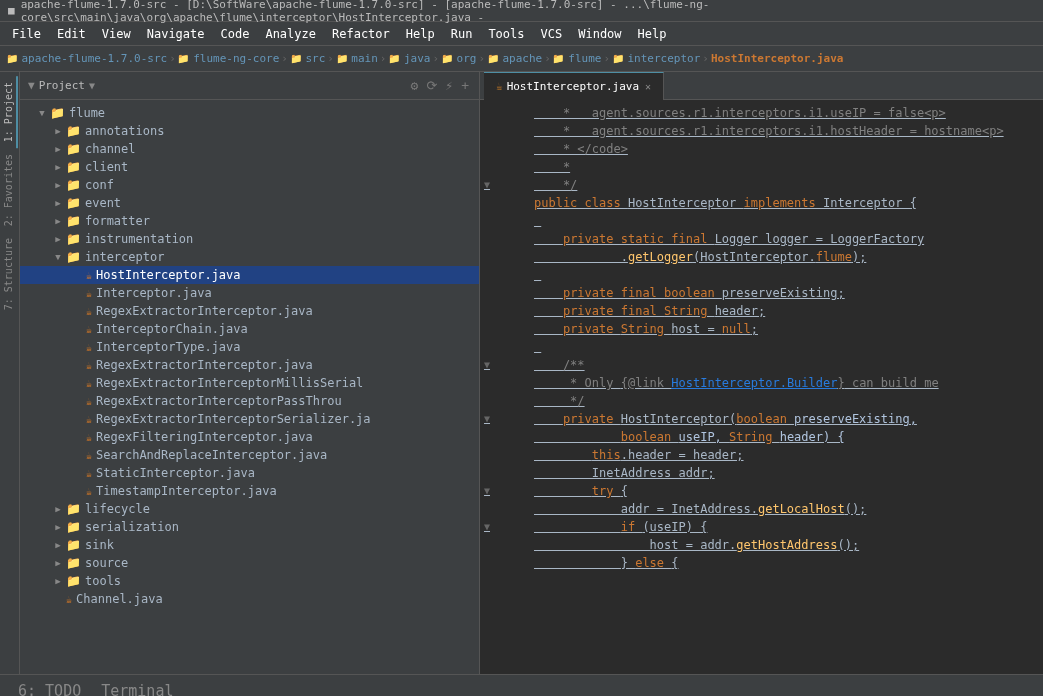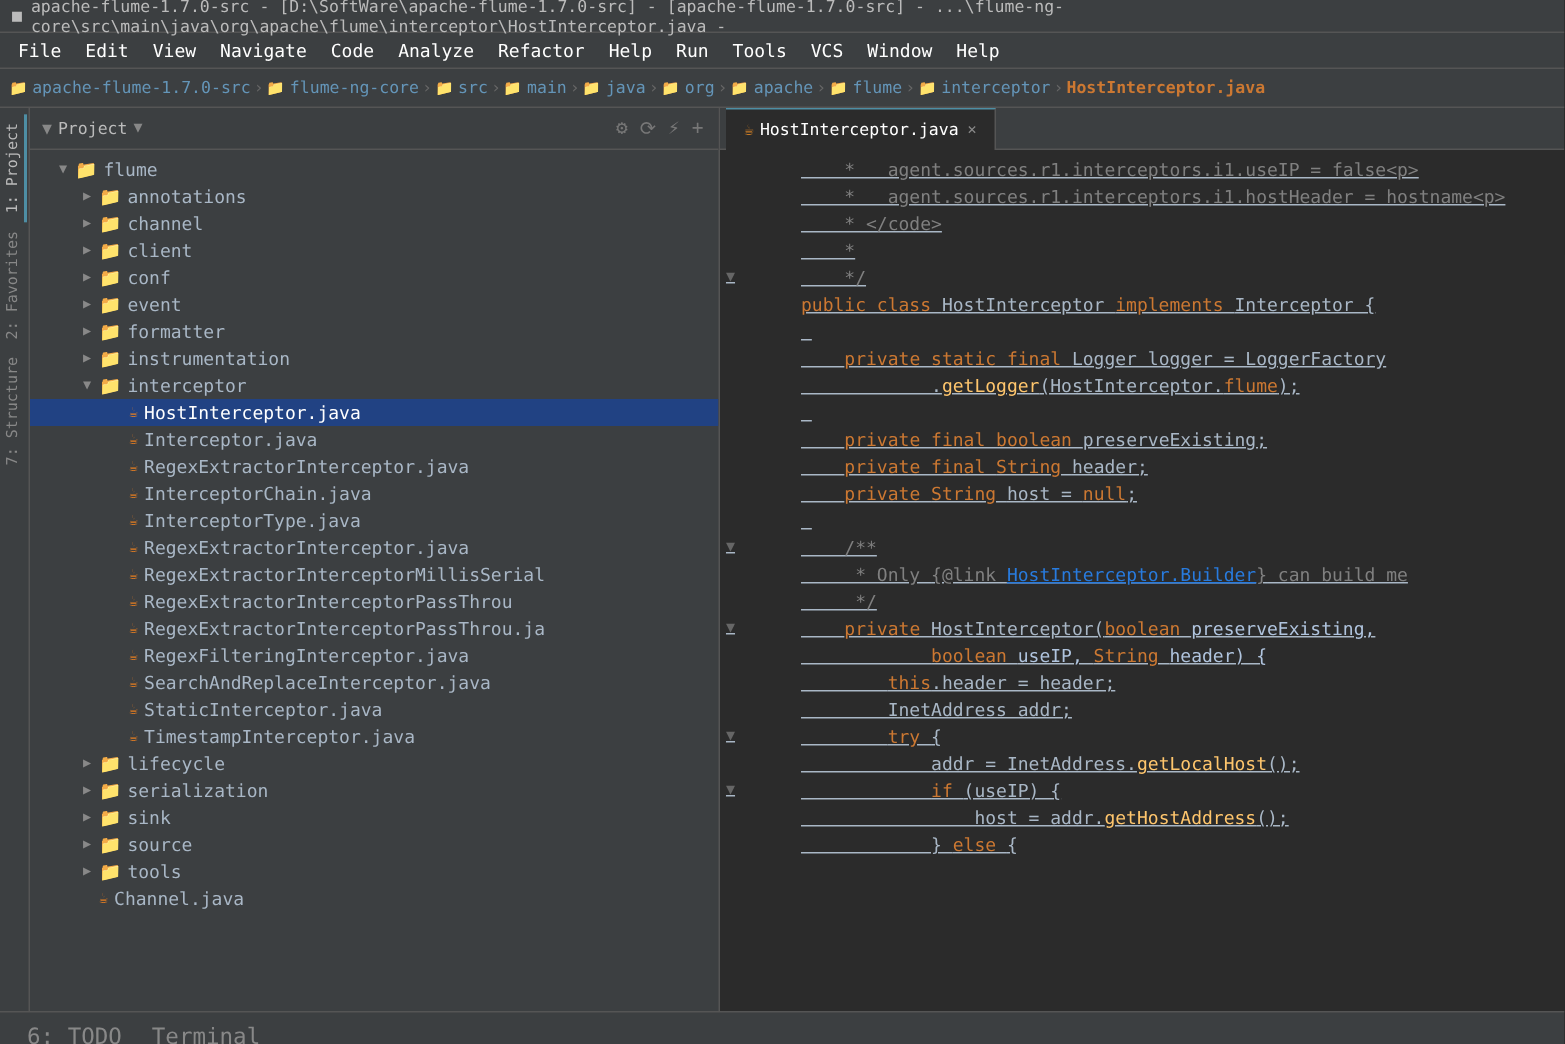--- a/index.html
+++ b/index.html
@@ -260,21 +260,21 @@
         <span class="item-label">RegexExtractorInterceptorMillisSerial</span>
       </div>
       <div class="tree-item" style="padding-left:52px;">
         <span class="arrow"> </span>
         <span class="file-icon file-icon-java">☕</span>
         <span class="item-label">RegexExtractorInterceptorPassThrou</span>
       </div>
       <div class="tree-item" style="padding-left:52px;">
         <span class="arrow"> </span>
         <span class="file-icon file-icon-java">☕</span>
-        <span class="item-label">RegexExtractorInterceptorPassThrou.ja</span>
+        <span class="item-label">RegexExtractorInterceptorSerializer.ja</span>
       </div>
       <div class="tree-item" style="padding-left:52px;">
         <span class="arrow"> </span>
         <span class="file-icon file-icon-java">☕</span>
         <span class="item-label">RegexFilteringInterceptor.java</span>
       </div>
       <div class="tree-item" style="padding-left:52px;">
         <span class="arrow"> </span>
         <span class="file-icon file-icon-java">☕</span>
         <span class="item-label">SearchAndReplaceInterceptor.java</span>

